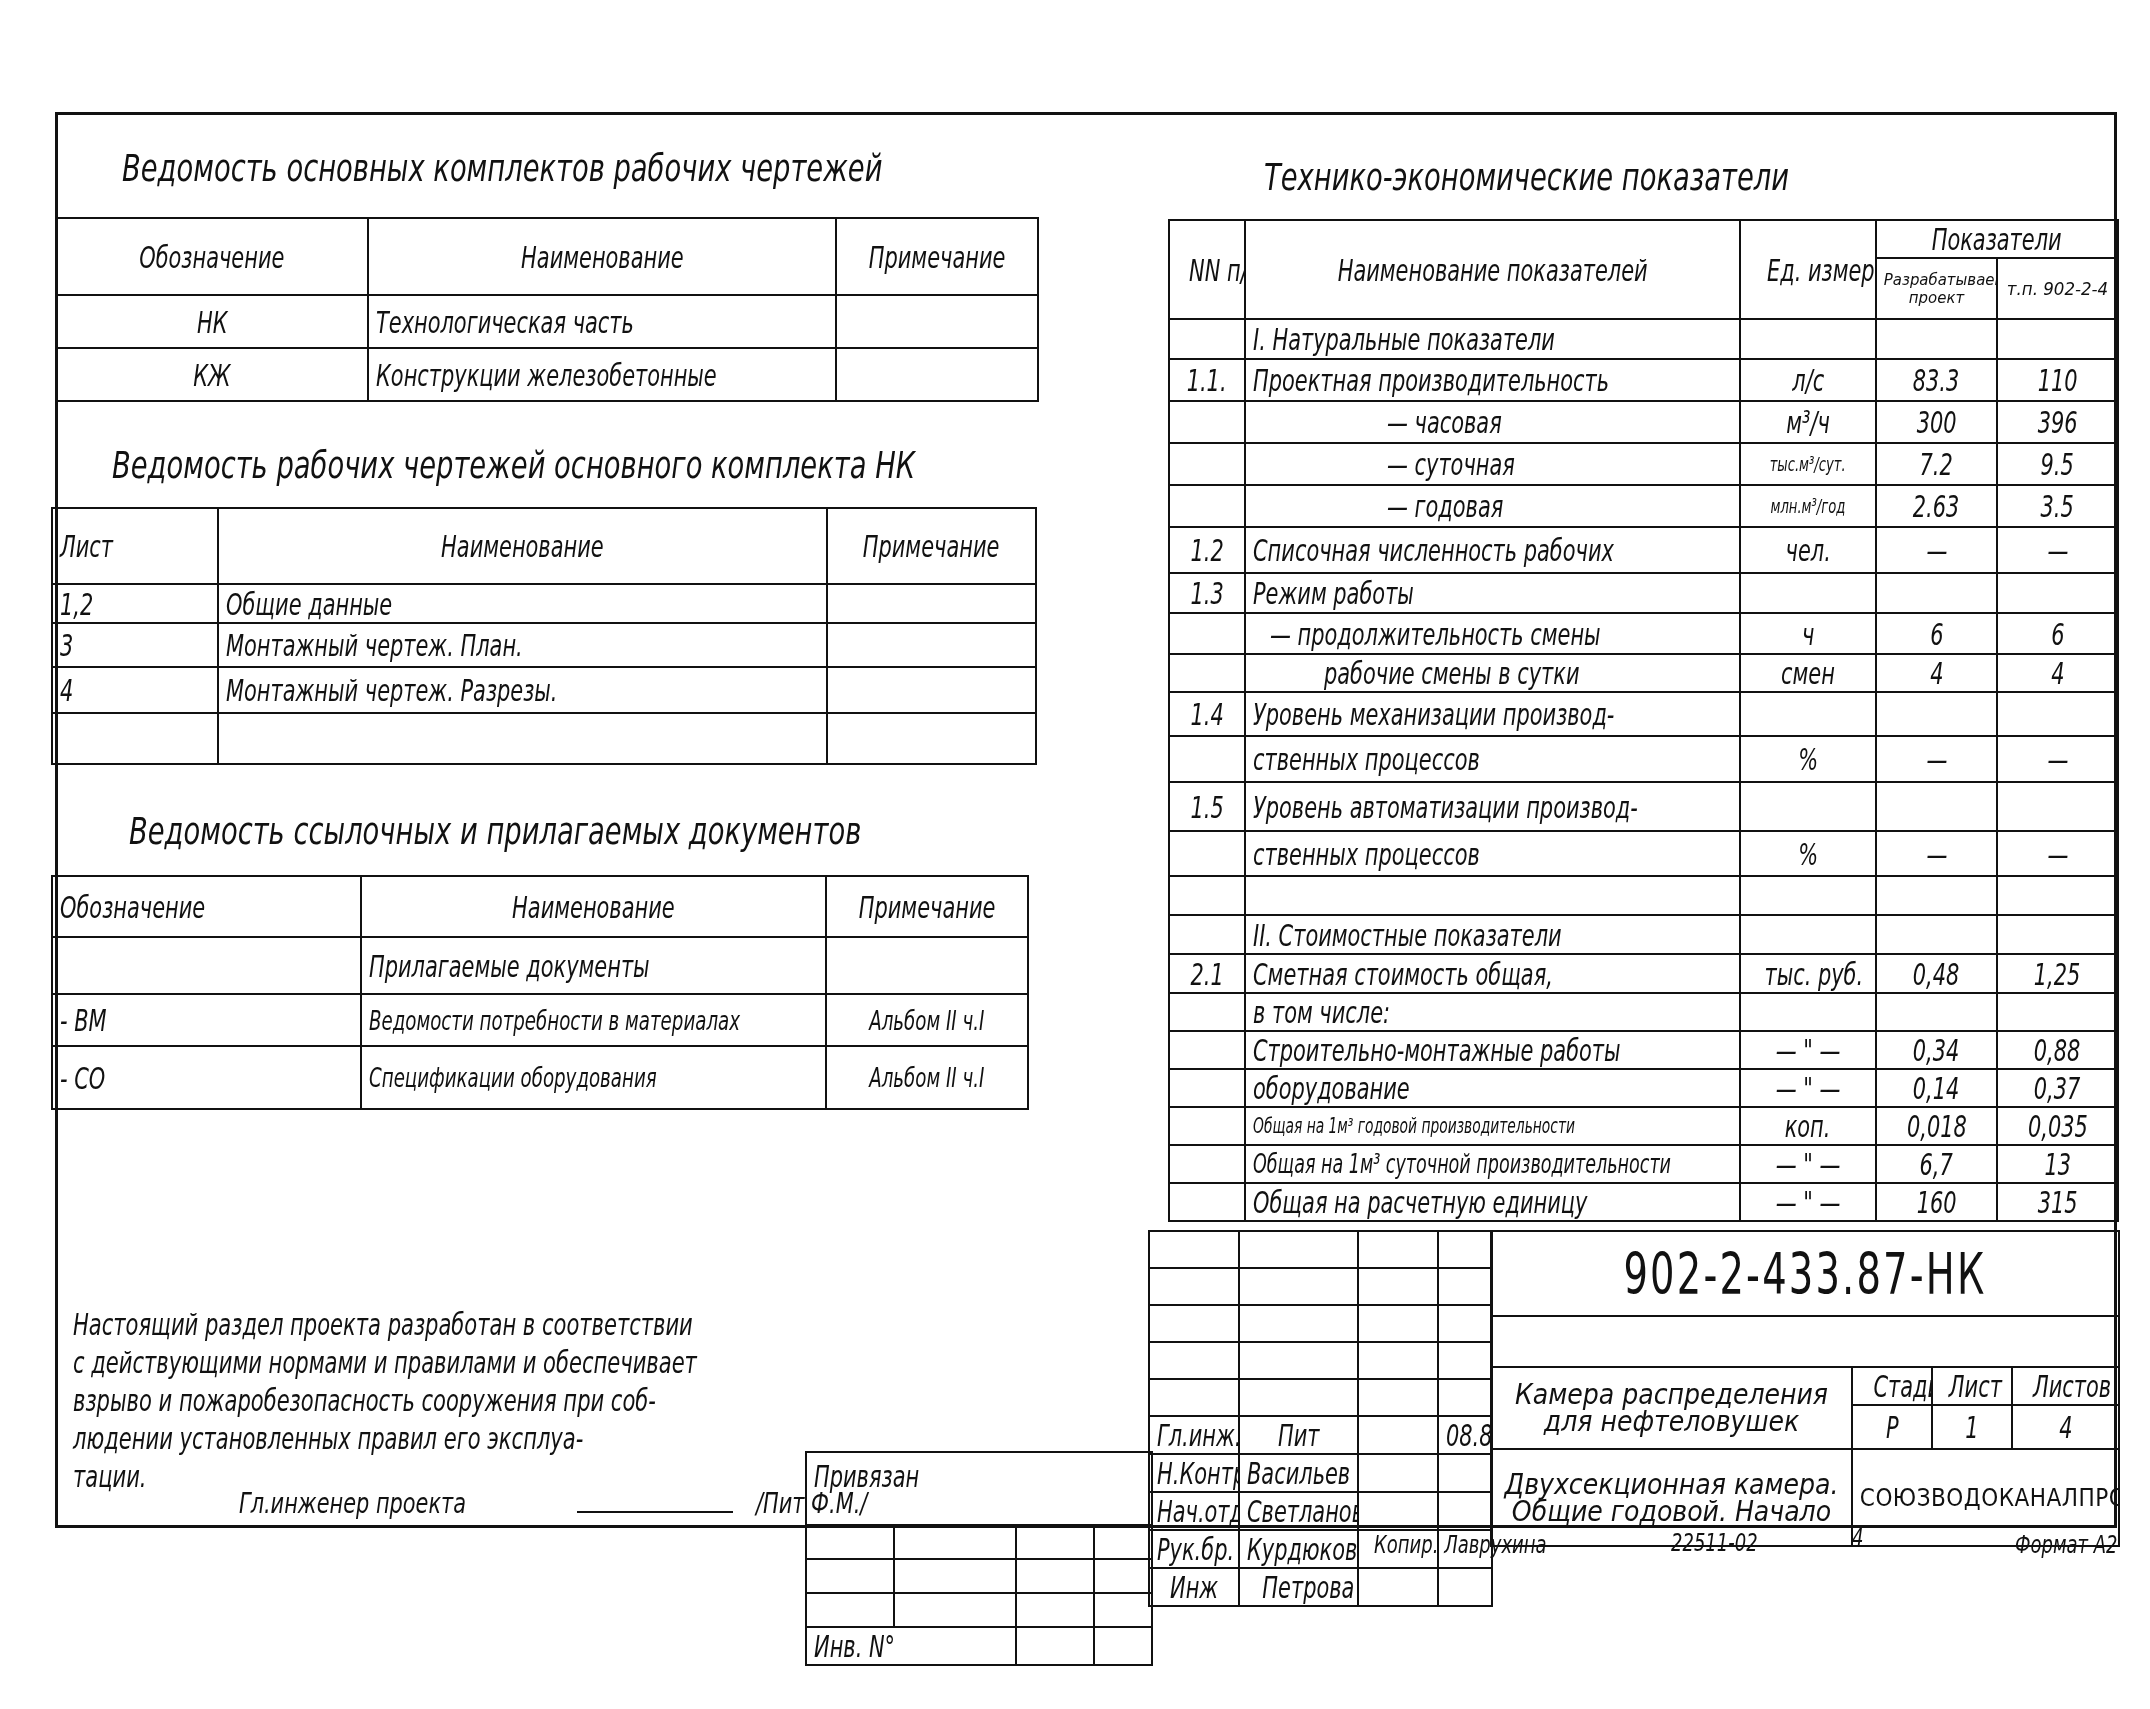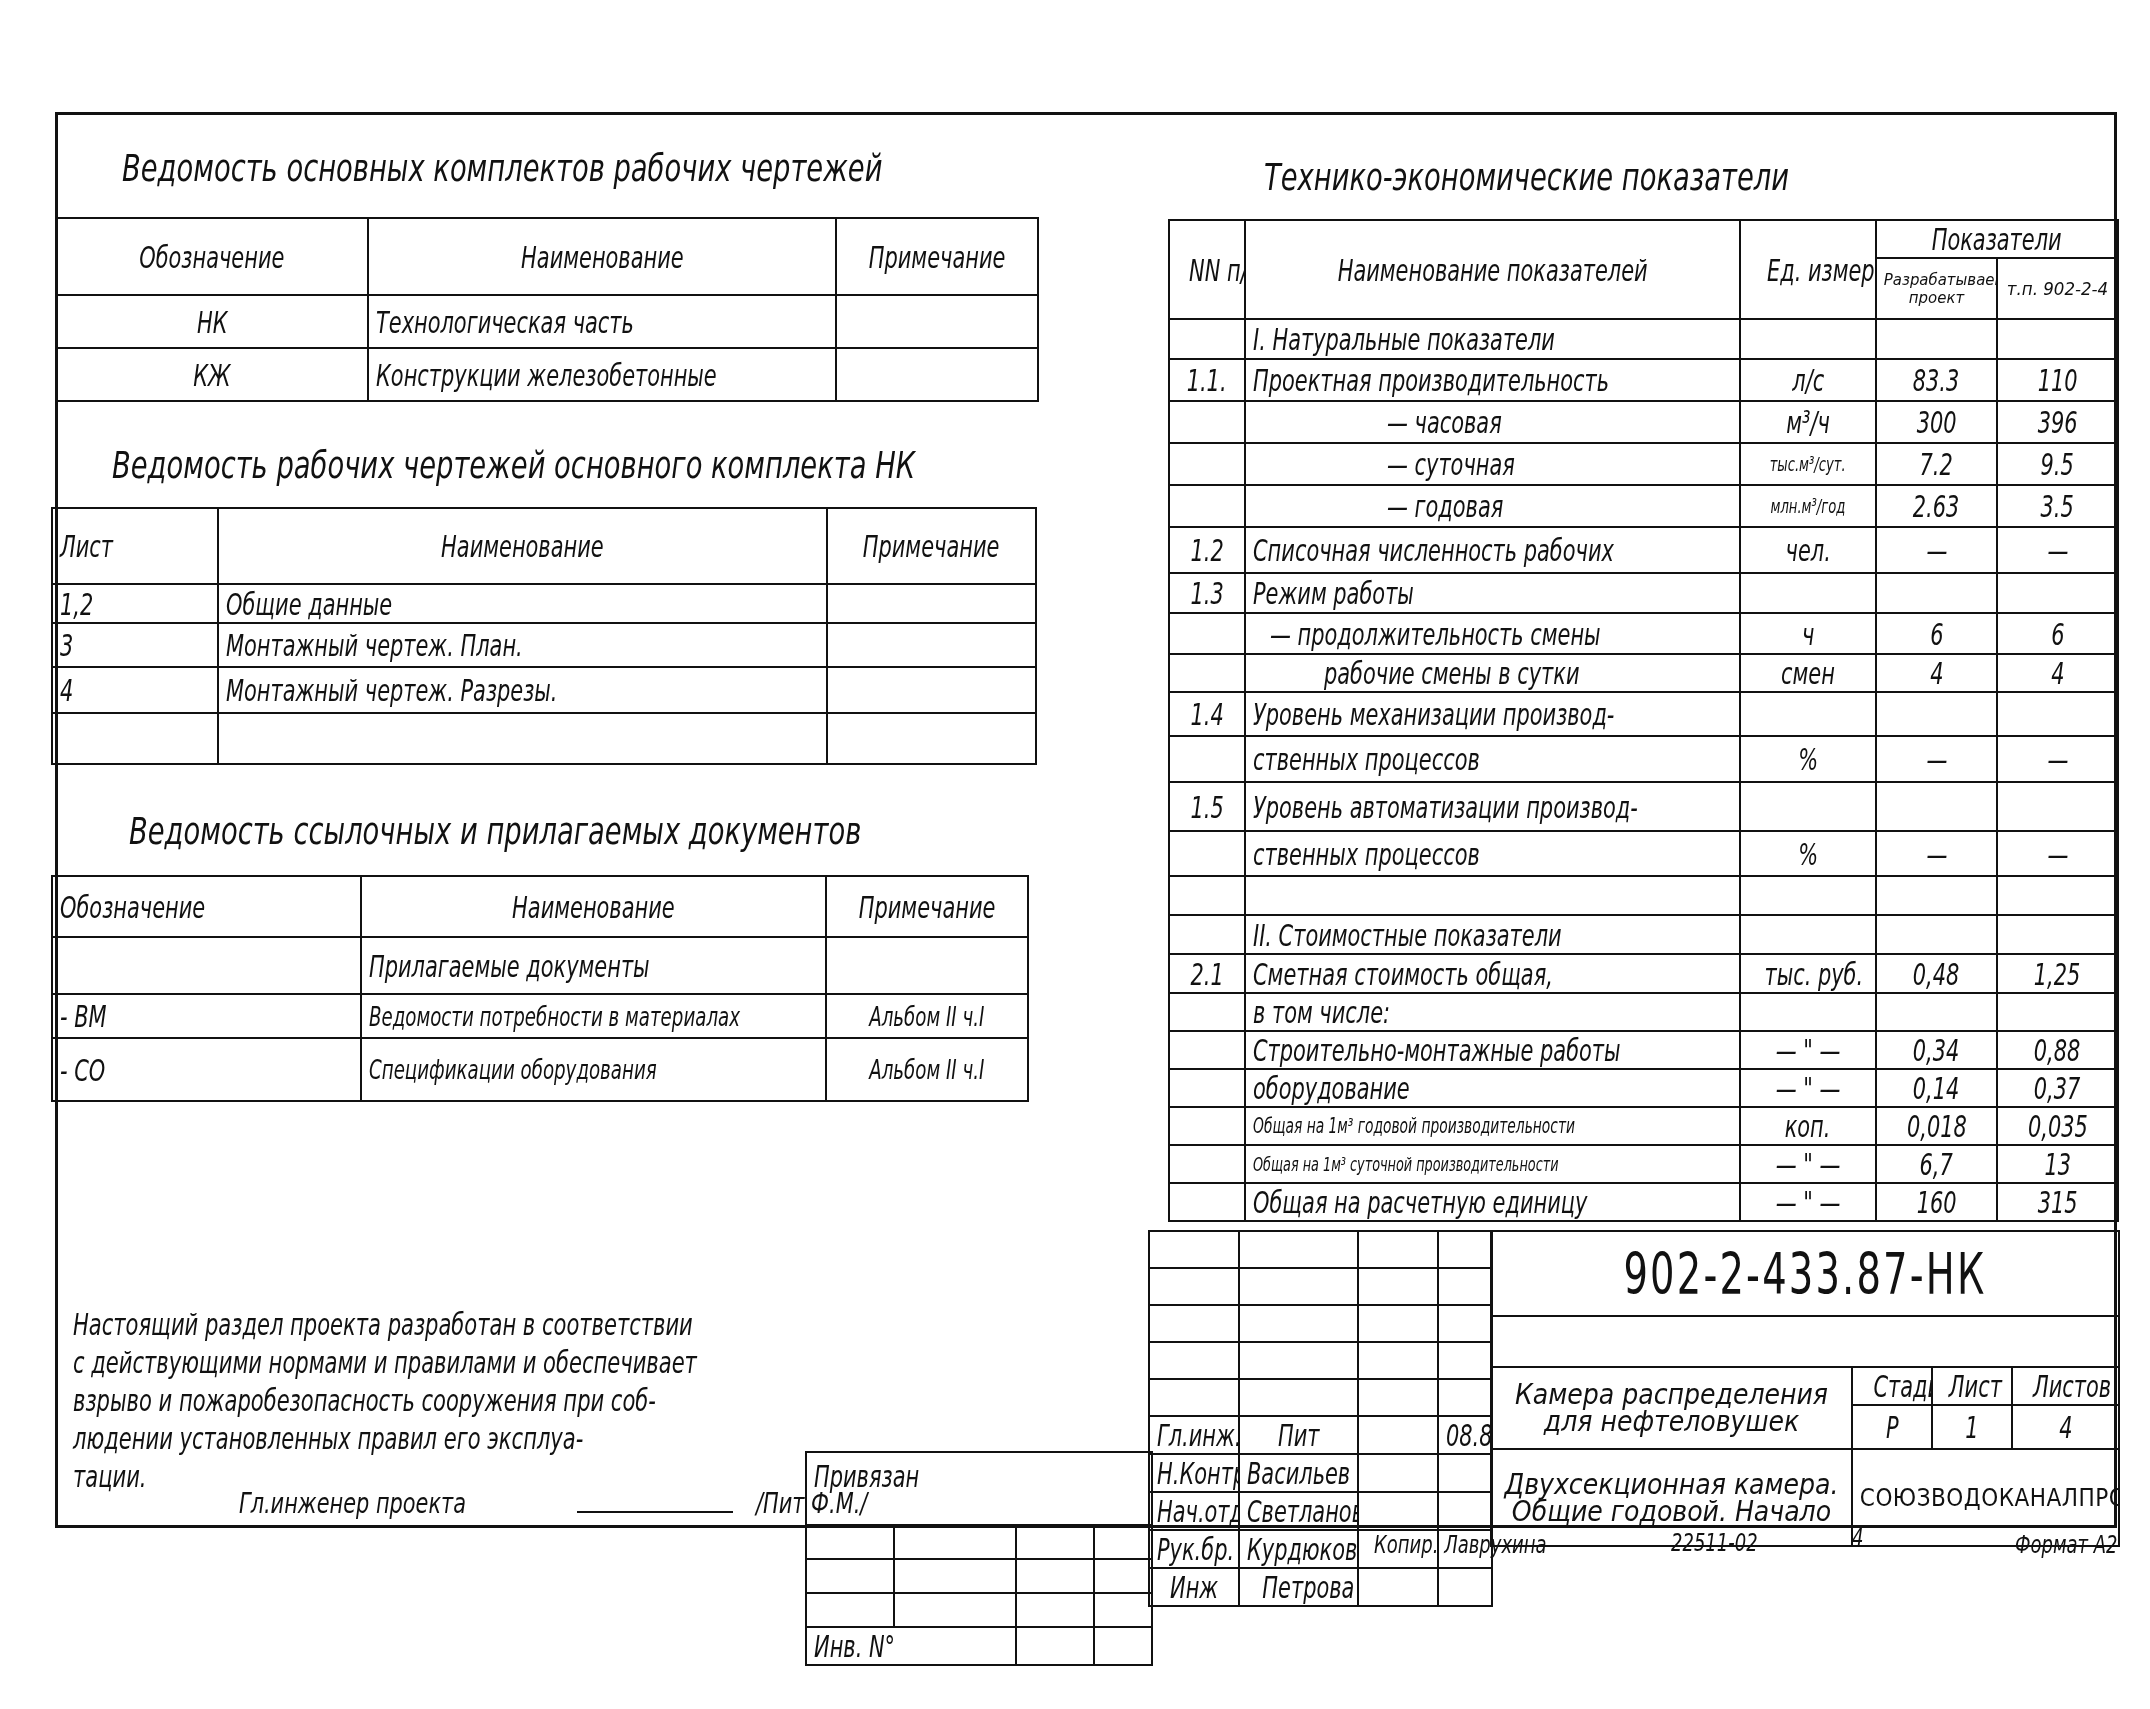--- a/index.html
+++ b/index.html
@@ -99,21 +99,21 @@
       <tr style="height:61px">
     <td><span class="cell-inner">Обозначение</span></td>
     <td class="c"><span class="cell-inner">Наименование</span></td>
     <td class="c"><span class="cell-inner">Примечание</span></td>
   </tr>
   <tr style="height:57px">
     <td><span class="cell-inner"></span></td>
     <td><span class="cell-inner">Прилагаемые документы</span></td>
     <td><span class="cell-inner"></span></td>
   </tr>
-  <tr style="height:44px">
+  <tr style="height:52px">
     <td><span class="cell-inner">- ВМ</span></td>
     <td style="font-size:27px"><span class="cell-inner">Ведомости потребности в материалах</span></td>
     <td class="c" style="font-size:27px"><span class="cell-inner">Альбом II ч.I</span></td>
   </tr>
   <tr style="height:63px">
     <td><span class="cell-inner">- СО</span></td>
     <td style="font-size:27px"><span class="cell-inner">Спецификации оборудования</span></td>
     <td class="c" style="font-size:27px"><span class="cell-inner">Альбом II ч.I</span></td>
   </tr>
 </tbody>
@@ -275,21 +275,21 @@
       </tr>
   <tr style="height:38px">
         <td class="c"><span class="cell-inner"></span></td>
         <td style="font-size:20.5px"><span class="cell-inner">Общая на 1м³ годовой производительности</span></td>
         <td class="c"><span class="cell-inner">коп.</span></td>
         <td class="c"><span class="cell-inner">0,018</span></td>
         <td class="c"><span class="cell-inner">0,035</span></td>
       </tr>
   <tr style="height:37px">
         <td class="c"><span class="cell-inner"></span></td>
-        <td style="font-size:19px"><span class="cell-inner">Общая на 1м³ суточной производительности</span></td>
+        <td style="font-size:26px"><span class="cell-inner">Общая на 1м³ суточной производительности</span></td>
         <td class="c"><span class="cell-inner">— " —</span></td>
         <td class="c"><span class="cell-inner">6,7</span></td>
         <td class="c"><span class="cell-inner">13</span></td>
       </tr>
   <tr style="height:35px">
         <td class="c"><span class="cell-inner"></span></td>
         <td><span class="cell-inner">Общая на расчетную единицу</span></td>
         <td class="c"><span class="cell-inner">— " —</span></td>
         <td class="c"><span class="cell-inner">160</span></td>
         <td class="c"><span class="cell-inner">315</span></td>

